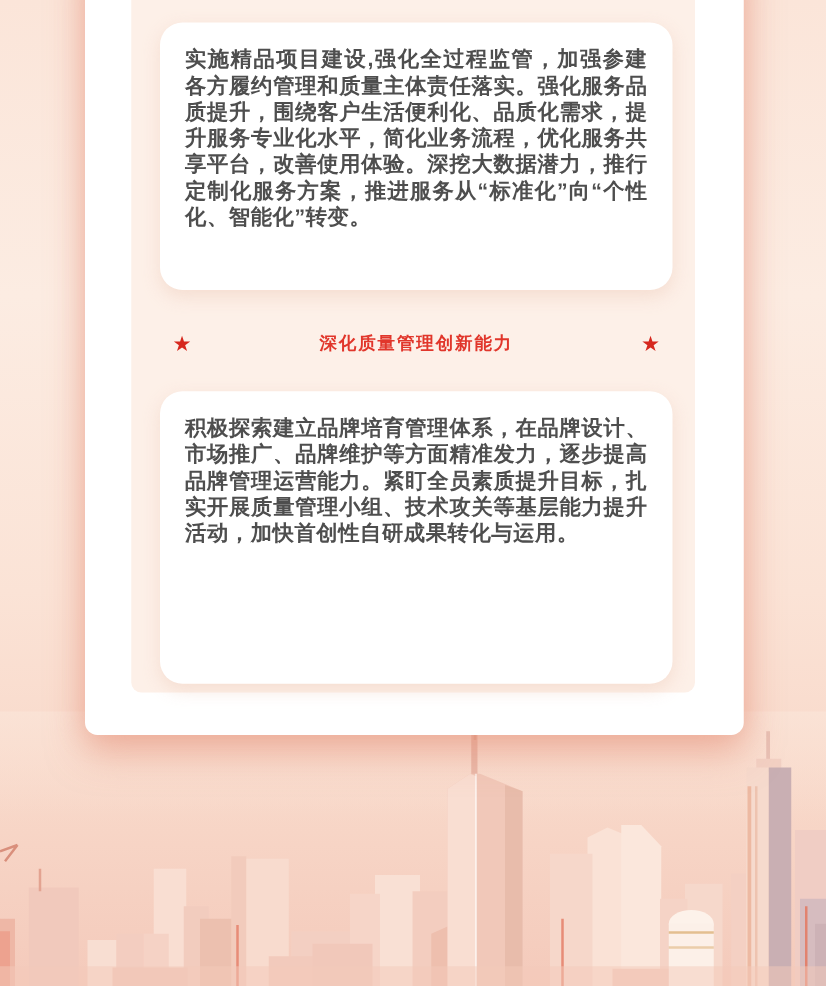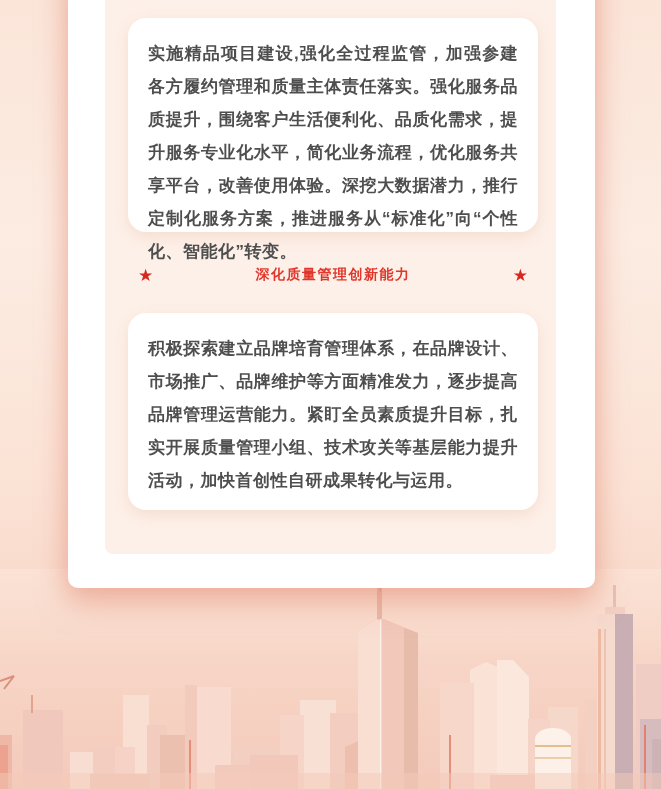--- a/index.html
+++ b/index.html
@@ -24,23 +24,23 @@
     position:absolute;left:37px;right:39px;top:14px;bottom:34px;
     background:var(--panel-peach,#fdf0e8);border-radius:8px;
   }
   .textbox{
     position:absolute;left:23px;width:410px;box-sizing:border-box;
     background:#ffffff;border-radius:18px;
     box-shadow:0 5px 14px rgba(238,199,181,.45);
     padding:19px 20px;
   }
   .box1{top:44px;height:214px;}
-  .box2{top:339px;height:197px;}
+  .box2{top:339px;height:234px;}
   .textbox p{
-    margin:0;font-size:17px;line-height:33px;letter-spacing:.5px;
+    margin:0;font-size:17px;line-height:21px;letter-spacing:.5px;
     color:var(--body-text,#4e4e4e);font-weight:600;text-align:justify;
   }
   .heading-row{
     position:absolute;left:23px;top:286px;width:410px;height:30px;
     display:flex;align-items:center;justify-content:space-between;
     padding:0 10px;box-sizing:border-box;
   }
   .star{color:var(--star-red,#d6281e);font-size:17px;line-height:1;}
   .heading{
     margin:0;font-size:14px;font-weight:700;letter-spacing:1.5px;

